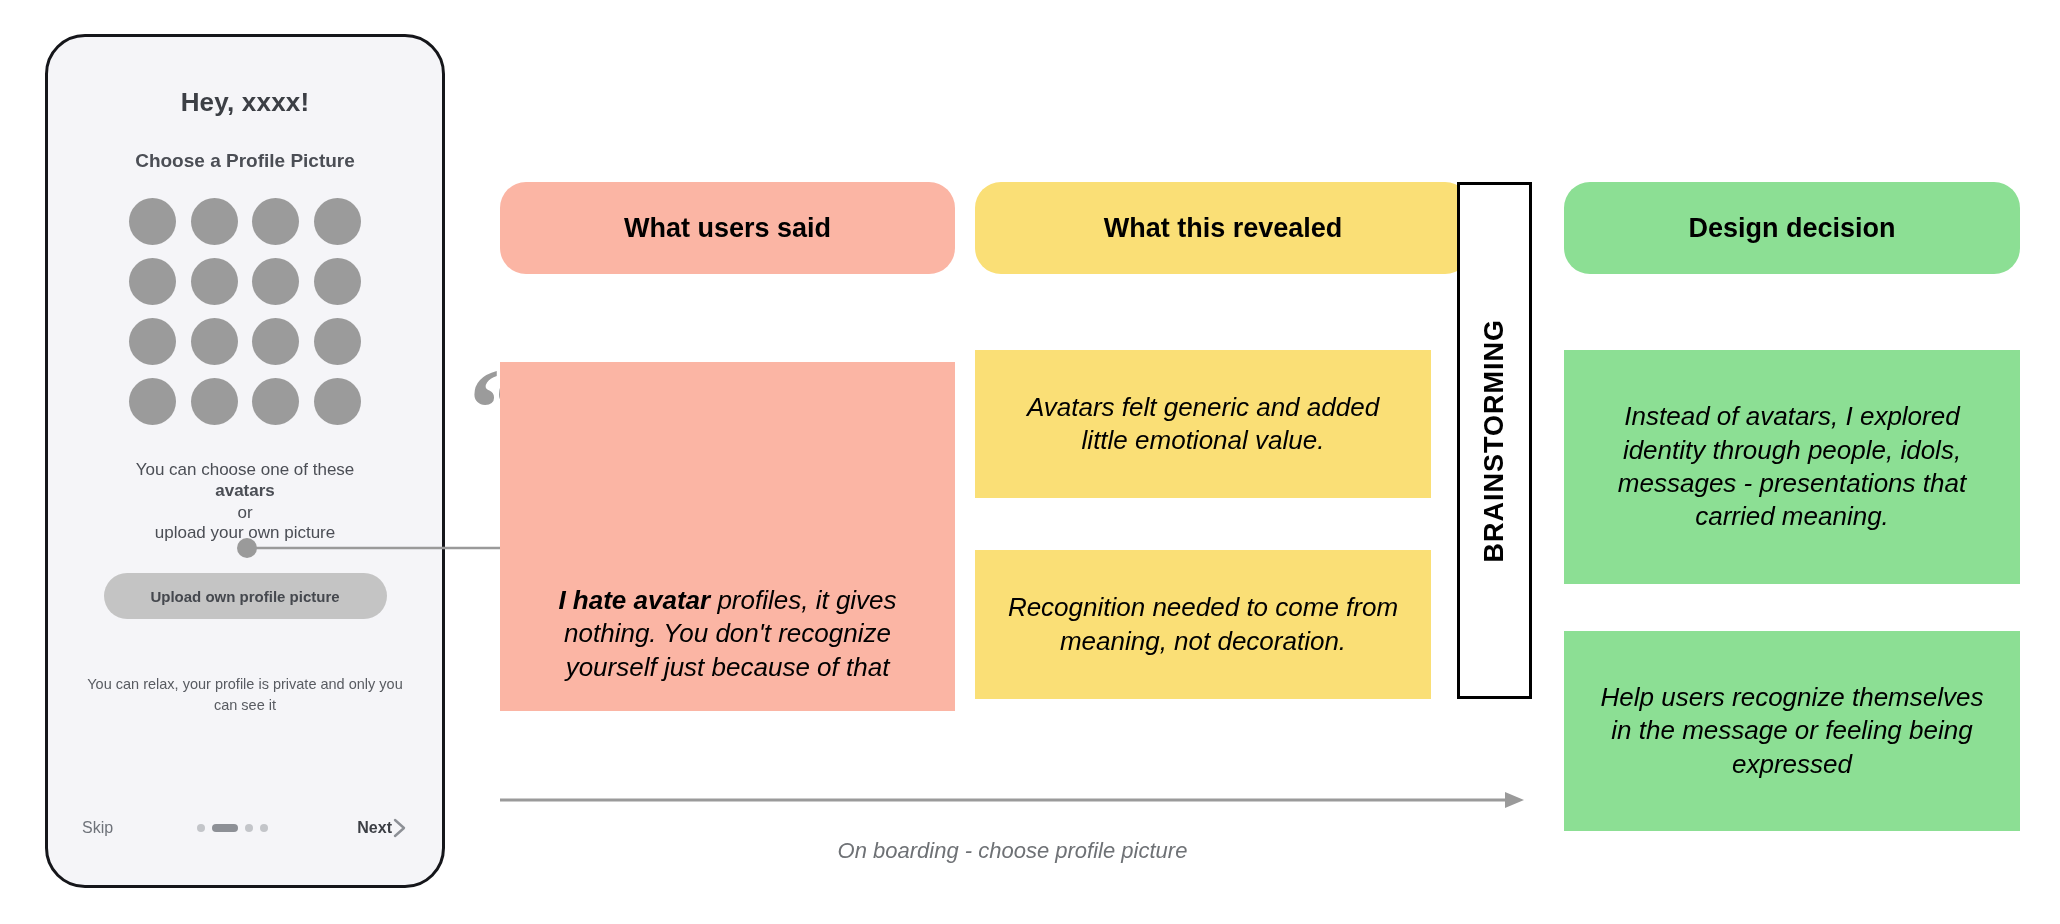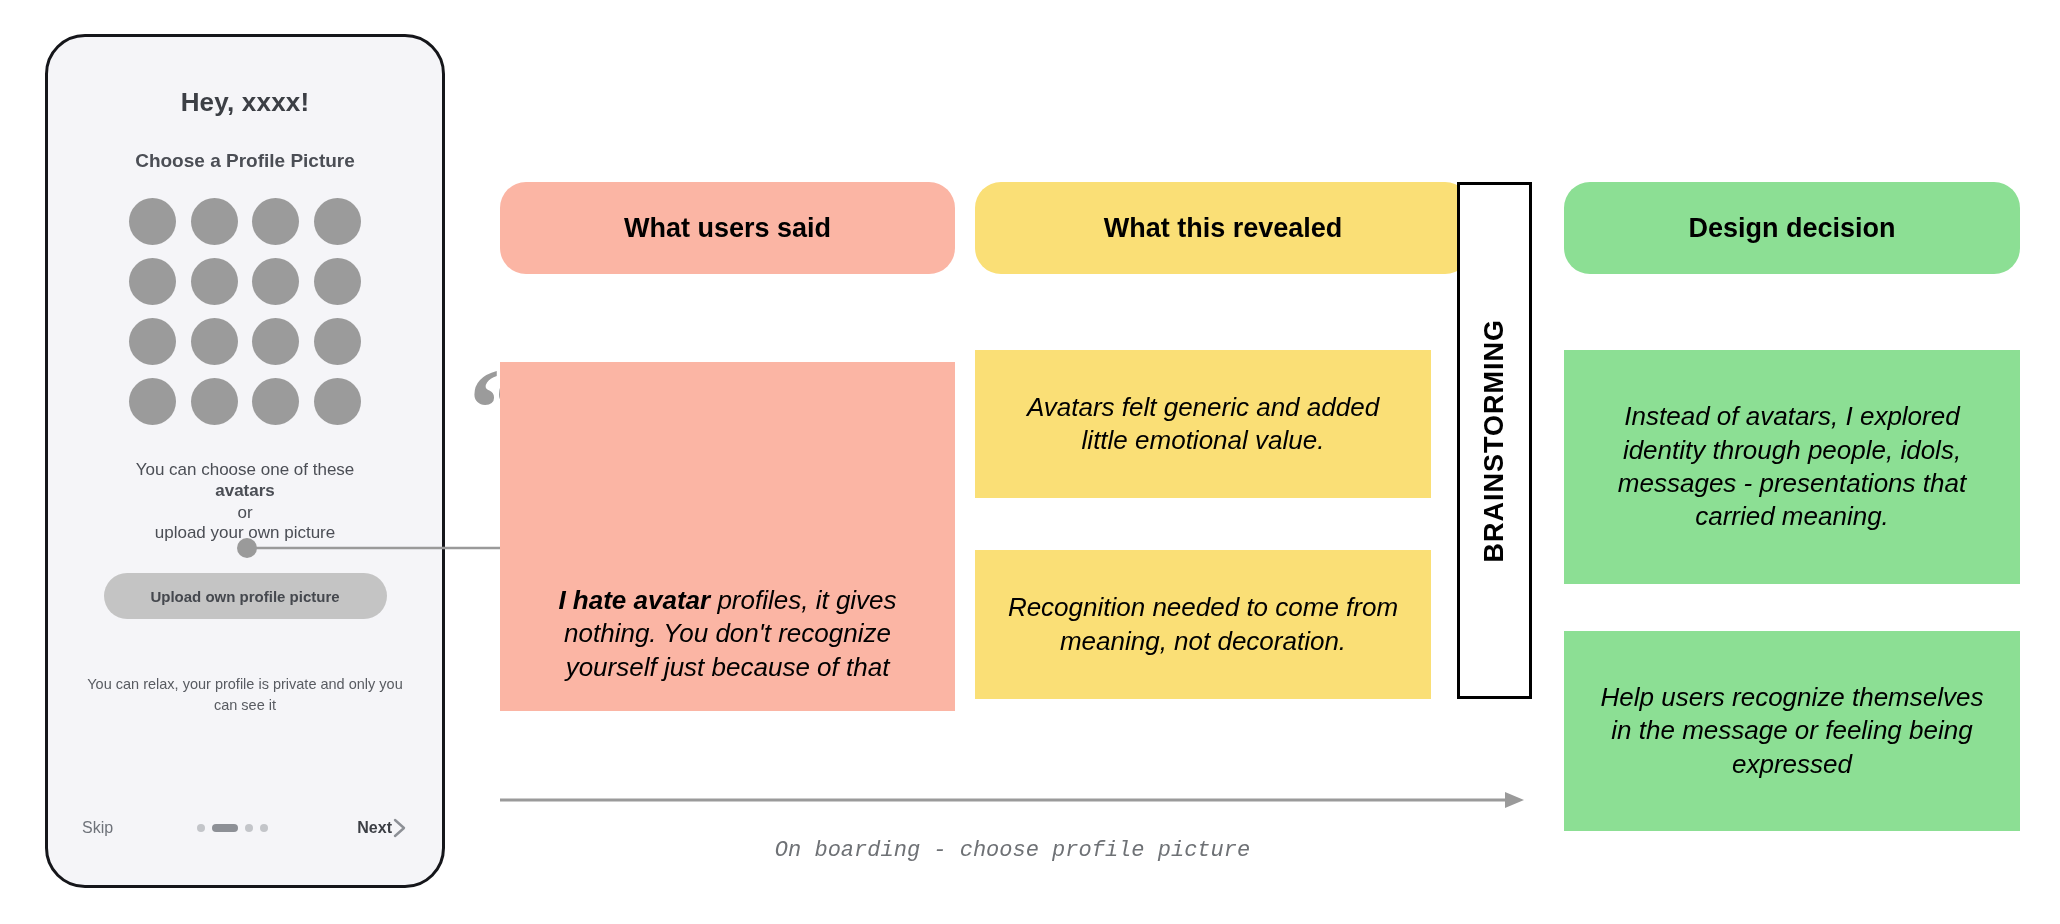--- a/index.html
+++ b/index.html
@@ -208,21 +208,20 @@
   
   .flow-arrow { position: absolute; left: 500px; top: 790px; width: 1025px; height: 20px; }
   .flow-caption {
     position: absolute;
     left: 500px; top: 838px;
     width: 1025px;
     text-align: center;
     font-size: 22px;
     font-style: italic;
     color: #6e7175;
-    font-family: Liberation Mono, monospace;
   }
 </style>
 </head>
 <body>
 
 <div id="root">
 
   <div class="phone">
     <div class="phone-inner">
 

